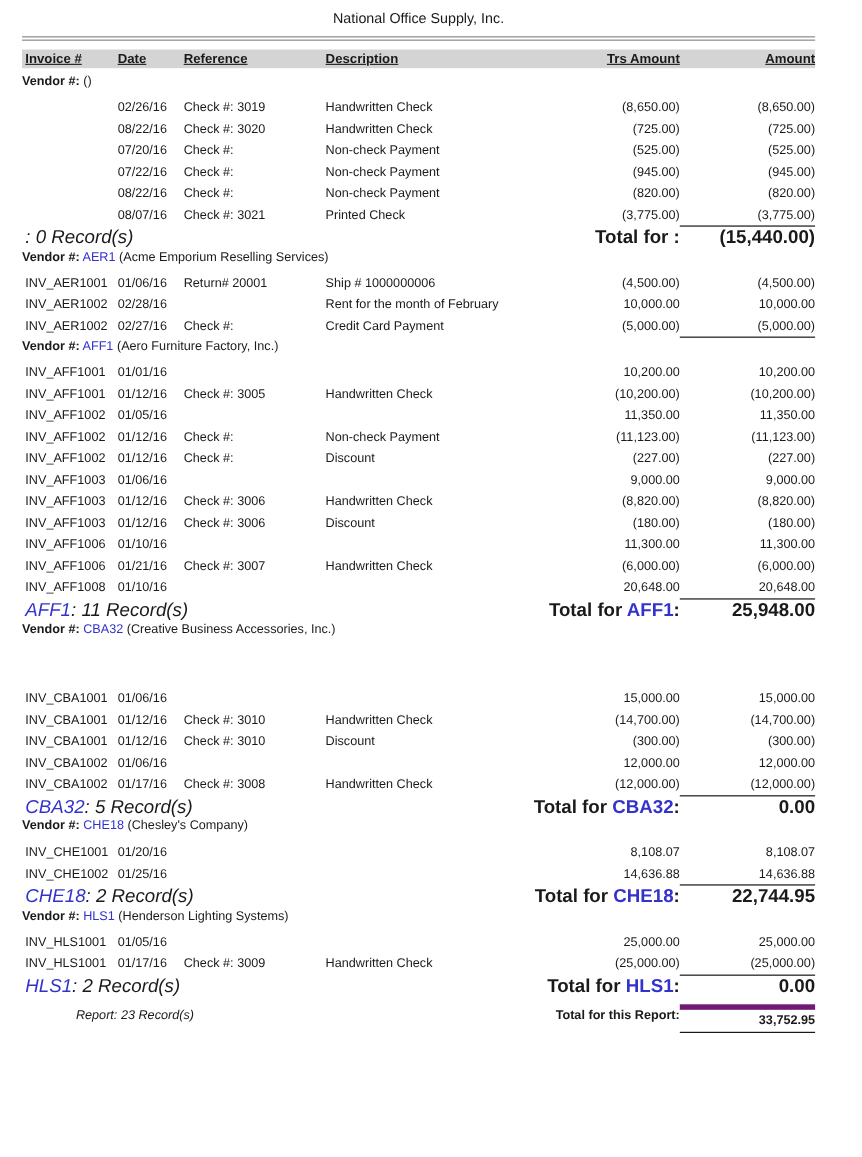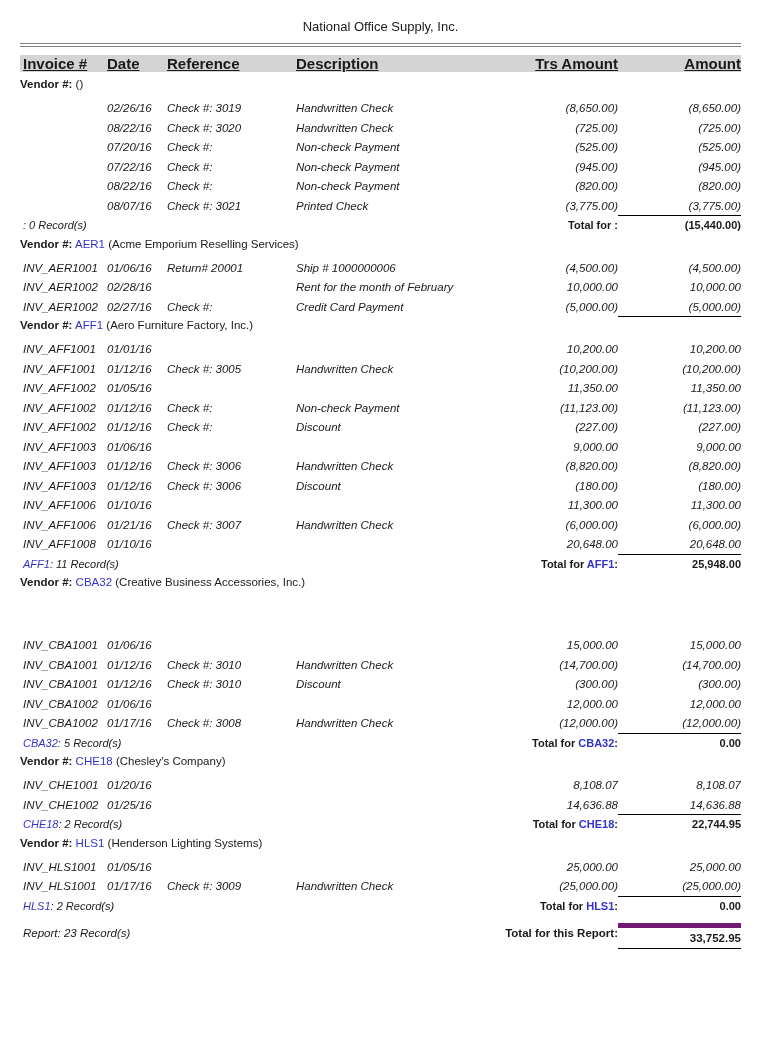--- a/index.html
+++ b/index.html
@@ -1,57 +1,57 @@
 <!DOCTYPE html>
 <html style="--accent: #3333CC; --band: #D4D4D4;"><head>
 <meta charset="utf-8">
 <style>
   * { box-sizing: border-box; }
   html,body { margin:0; padding:0; }
   body {
     width:784px; height:1052px; background:#ffffff; overflow:hidden;
     font-family:"Liberation Sans", sans-serif; color:#1a1a1a;
   }
-  .page { position:relative; width:784px; height:751px; padding:10px 43px 0 20px; }
+  .page { position:relative; width:784px; height:751px; padding:0 43px 0 20px; }
 
   .company { text-align:center; padding-top:9px; font-size:13px; }
   .title   { text-align:center; font-size:23px; margin-top:5px; }
 
   .dbl-line { margin-top:9px; height:4px; border-top:1px solid #808080; border-bottom:1px solid #808080; }
 
   .grid {
     display:grid;
     grid-template-columns:84px 60px 129px 1fr 156px 123px;
     padding-left:3px;
   }
   .col-head {
     margin-top:8px; background:var(--band,#d4d4d4);
-    height:17px; line-height:17px; font-size:15px; font-weight:bold;
+    height:17px; line-height:17px; font-size:12px; font-weight:bold;
   }
   .col-head span { text-decoration:underline; }
   .r { text-align:right; }
 
   .vendor-header { margin-top:0; height:17px; line-height:17px; font-size:11.5px; }
   .vendor-sections > section:first-child .vendor-header { margin-top:4px; }
   .b { font-weight:bold; }
   .i { font-style:italic; }
   .code { color:var(--accent,#3333CC); }
 
-  .rows { margin-top:6px;font-style:italic; }
+  .rows { margin-top:6px; }
   .row { height:19.5px; line-height:19.5px; font-size:11.5px; white-space:nowrap; }
   .row > div { overflow:hidden; }
   .sum-line { border-bottom:1px solid #000; }
 
-  .section-footer { font-size:11px; height:19.5px; line-height:19.5px; }
+  .section-footer { font-size:17px; height:19.5px; line-height:19.5px; }
   .sf-records { grid-column:1 / 5; font-style:italic; }
   .sf-label   { grid-column:5; text-align:right; font-weight:bold; }
   .sf-amount  { grid-column:6; text-align:right; font-weight:bold; }
 
   .report-row { margin-top:7px; height:20px; line-height:20px; font-size:11.5px; }
-  .report-row .rr-records { grid-column:1 / 5; font-style:italic; }
+  .report-row .rr-records { grid-column:1 / 5; font-style:italic;margin-left:46px; }
   .report-row .rr-label { grid-column:5; text-align:right; font-weight:bold; }
   .report-row .rr-amount { grid-column:6; text-align:right; font-weight:bold;
     border-top:5px solid #701a75; border-bottom:1px solid #000; }
 </style>
 </head>
 <body>
 
 <div class="page">
 
   <div class="company">National Office Supply, Inc.</div>

